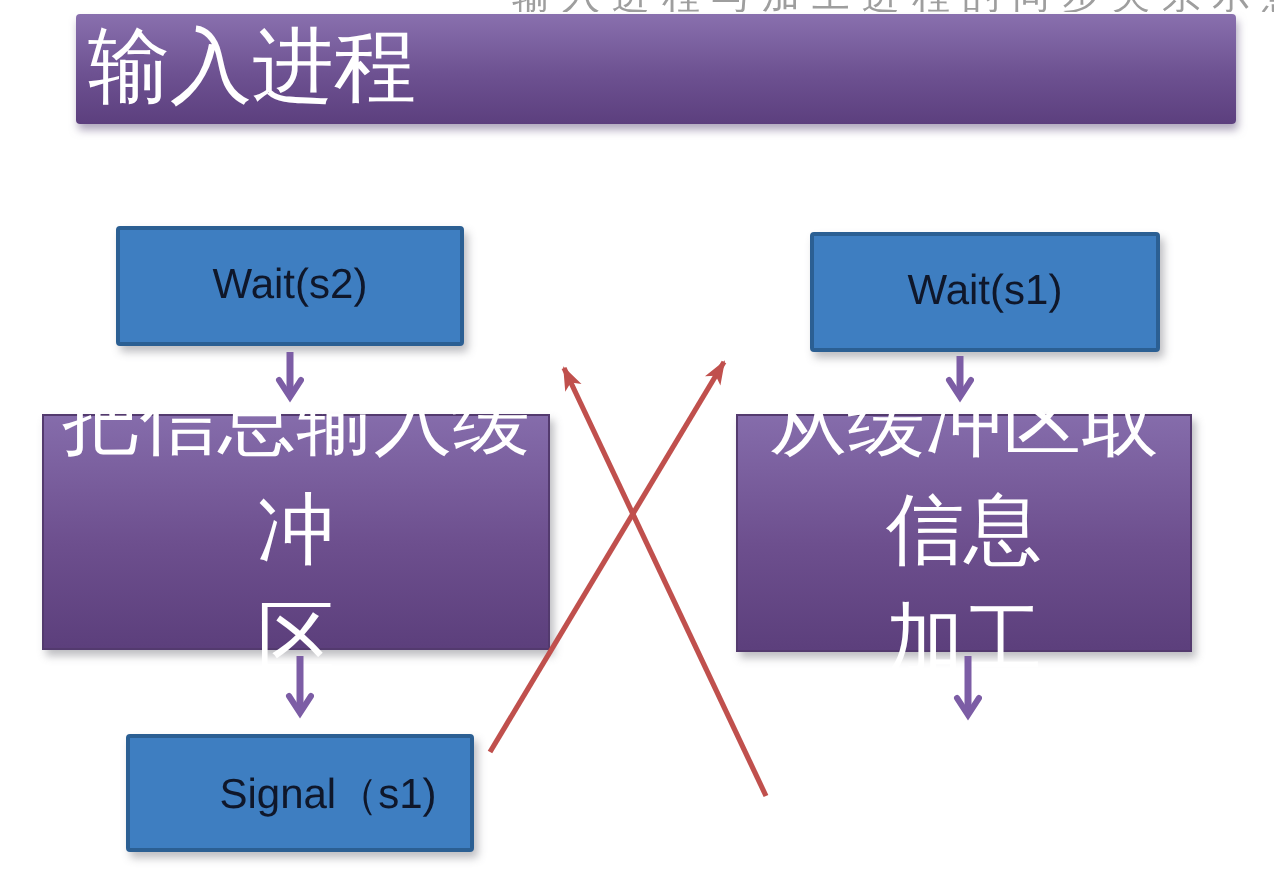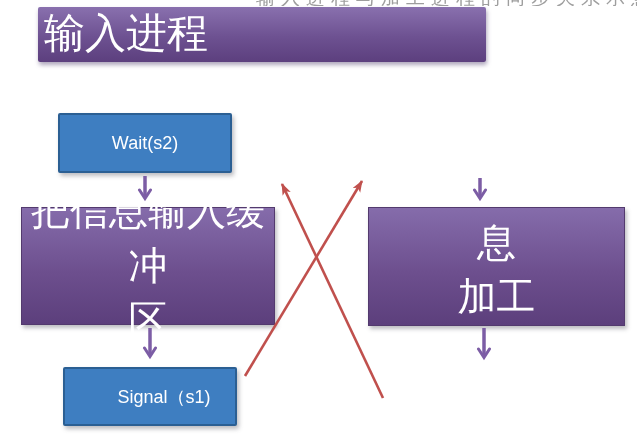--- a/index.html
+++ b/index.html
@@ -8,49 +8,49 @@
     overflow:hidden;font-family:"Liberation Sans",sans-serif;
   }
   
   .cropped-strip{position:absolute;left:256px;top:0;width:381px;height:6px;overflow:hidden;}
   .cropped-strip span{
     position:absolute;left:0;top:-15px;font-size:19px;letter-spacing:6px;
     color:#9e9e9e;font-family:"DejaVu Serif",serif;white-space:nowrap;
   }
   
   .banner{
-    position:absolute;left:38px;top:7px;width:448px;height:55px;box-sizing:border-box;
+    position:absolute;left:38px;top:7px;width:580px;height:55px;box-sizing:border-box;
     background:linear-gradient(180deg,#8970ae 0%,#6d5191 55%,#5c3f7e 100%);
     border-radius:2px;box-shadow:1px 3px 4px rgba(110,95,135,.55);
     display:flex;justify-content:space-between;align-items:center;
     color:#ffffff;font-family:"DejaVu Serif",serif;font-size:41px;
     padding:0 8px 2px 6px;
   }
   
   .box-blue{
     position:absolute;box-sizing:border-box;
     background:#3e7ec1;border:2px solid #2b5f93;border-radius:2px;
     box-shadow:2px 3px 4px rgba(110,110,120,.45);
     display:flex;align-items:center;justify-content:center;
-    color:#ffffff;font-size:18px;
+    color:#0f172a;font-size:21px;
   }
   
   .box-purple{
     position:absolute;box-sizing:border-box;
     background:linear-gradient(180deg,#856cab 0%,#6d4f8e 55%,#5c3f7c 100%);
     border:1px solid #533a6e;
     box-shadow:2px 3px 4px rgba(110,110,120,.45);
     display:flex;align-items:center;justify-content:center;
     color:#ffffff;font-family:"DejaVu Serif",serif;font-size:39px;line-height:1.4;
   }
   .plabel{display:block;width:100%;text-align:center;white-space:pre-line;}
   #wait-s2 {left:58px; top:113px;width:174px;height:60px;}
   #wait-s1 {left:405px;top:116px;width:175px;height:60px;}
   #act-left {left:21px; top:207px;width:254px;height:118px;}
-  #act-right{left:368px;top:207px;width:257px;height:119px;align-items:flex-end;}
+  #act-right{left:368px;top:207px;width:228px;height:119px;}
   #sig-s1 {left:63px; top:367px;width:174px;height:59px;padding-left:28px;}
   #sig-s2 {left:406px;top:368px;width:172px;height:59px;}
   svg.overlay{position:absolute;left:0;top:0;pointer-events:none;}
 </style>
 </head>
 <body>
 
 <div class="canvas">
 
   <div class="cropped-strip">
@@ -58,20 +58,23 @@
   </div>
 
   <div class="banner">
     <span>输入进程</span>
   </div>
 
   <div class="box-blue" id="wait-s2">
     <span>Wait(s2)</span>
   </div>
 
+  <div class="box-blue" id="wait-s1">
+    <span>Wait(s1)</span>
+  </div>
 
   <div class="box-purple" id="act-left">
     <span class="plabel">把信息输入缓冲
 区</span>
   </div>
 
   <div class="box-purple" id="act-right">
     <span class="plabel">从缓冲区取信息
 加工</span>
   </div>

